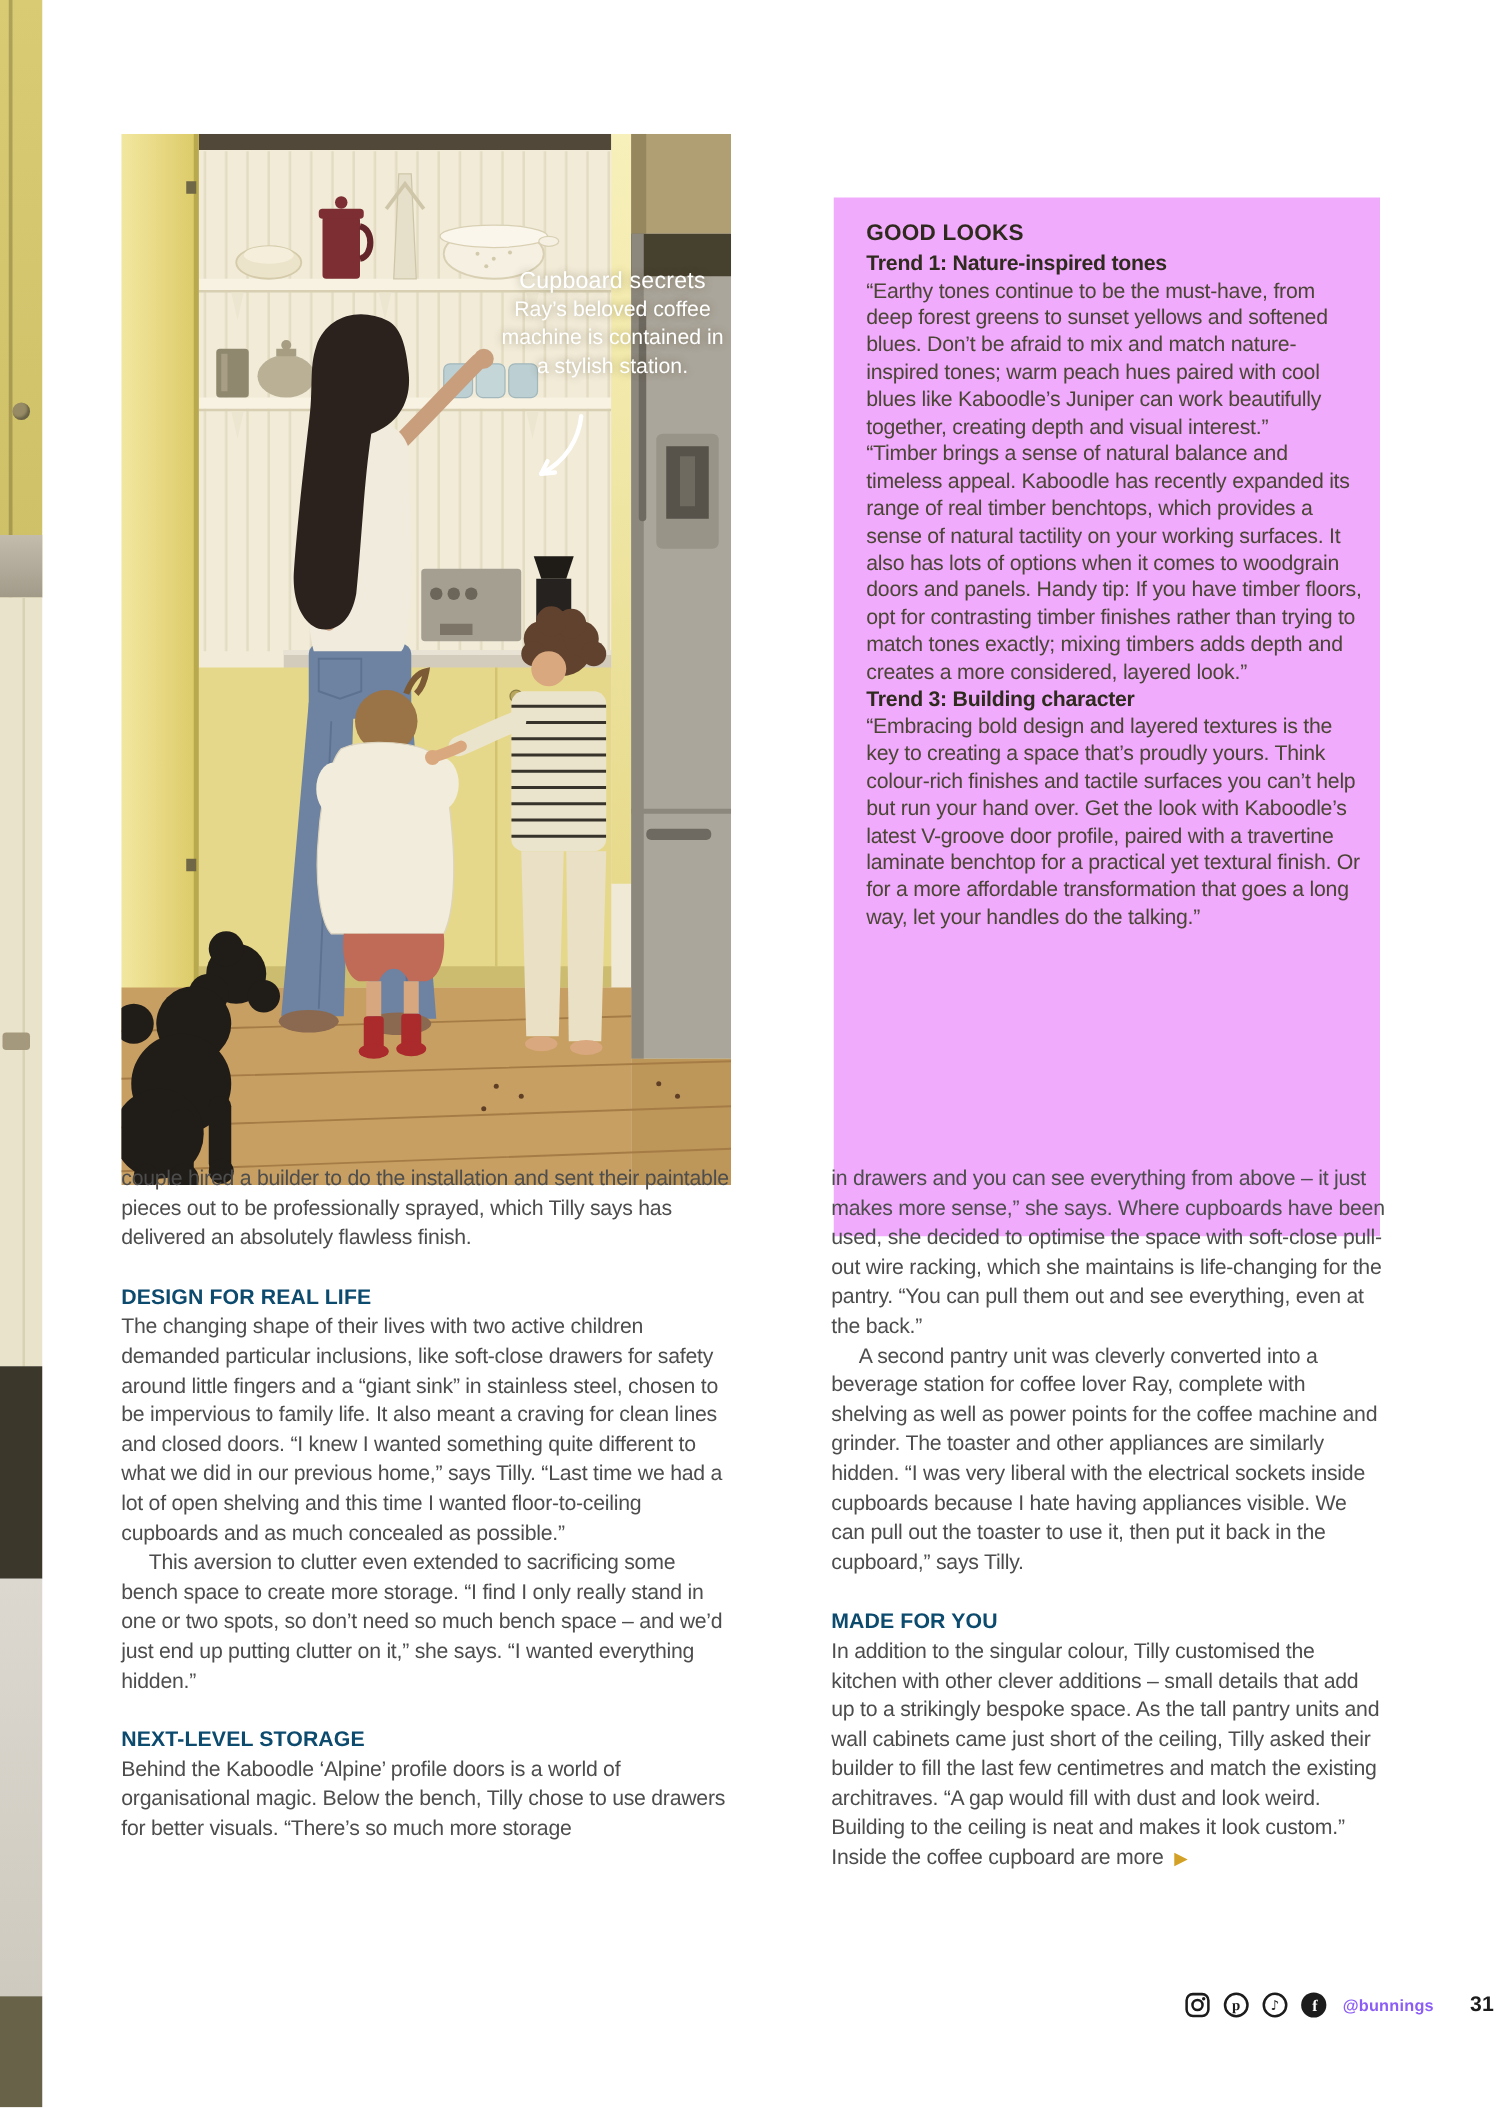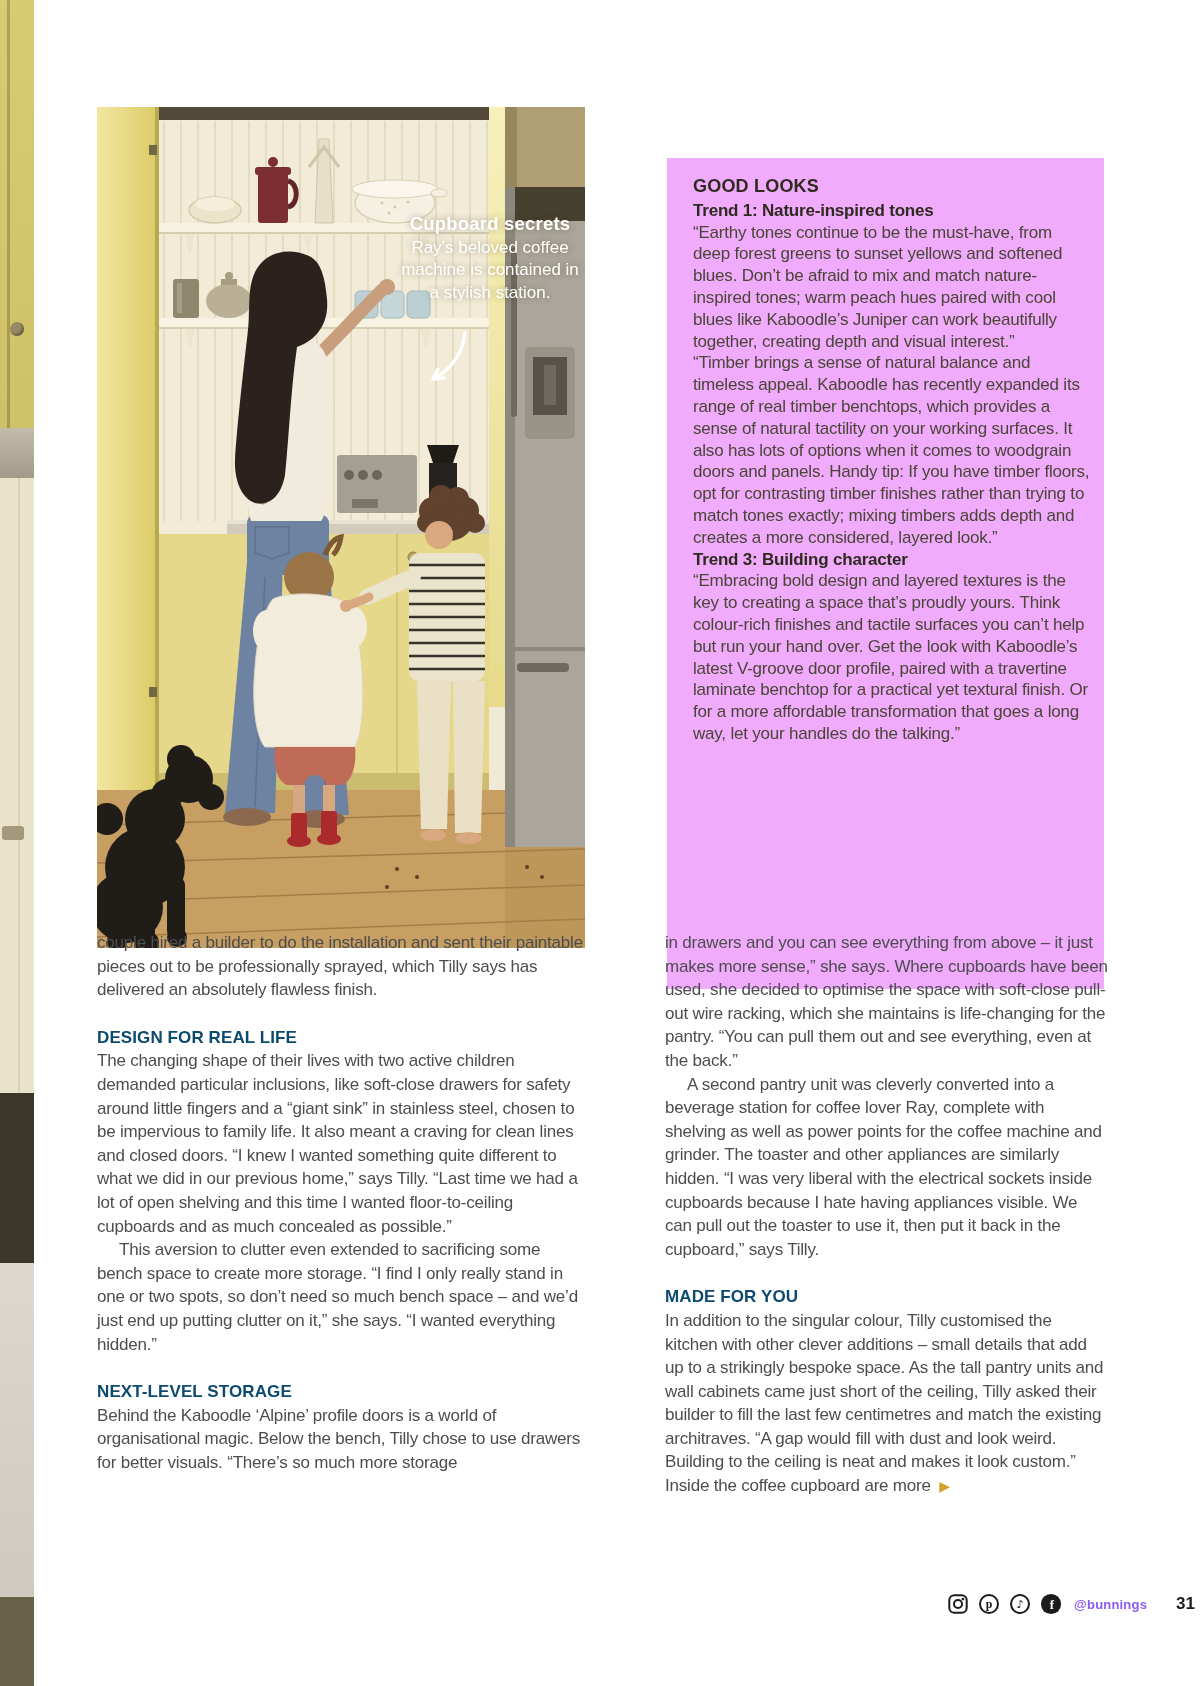--- a/index.html
+++ b/index.html
@@ -18,21 +18,21 @@
   .es-handle{position:absolute;left:2px;top:826px;width:22px;height:14px;border-radius:3px;background:#a4997d;}
   .es-dark{top:1093px;height:170px;background:#3b372b;}
   .es-marble{top:1263px;height:334px;background:linear-gradient(180deg,#dcd8d0,#cfcabf);}
   .es-olive{top:1597px;height:89px;background:#686249;}
 
   
   .photo{position:absolute;left:97px;top:107px;width:488px;height:841px;margin:0;overflow:hidden;}
   .photo svg.scene{display:block;width:488px;height:841px;}
   .caption{position:absolute;top:106px;right:6px;width:178px;text-align:center;color:#ffffff;
            text-shadow:0 0 7px rgba(70,58,22,.45);}
-  .caption-title{font-weight:bold;font-size:18.5px;letter-spacing:.2px;}
+  .caption-title{font-weight:normal;font-size:18.5px;letter-spacing:.2px;}
   .caption-body{font-size:17px;line-height:1.32;margin-top:2px;}
   .caption-arrow{position:absolute;left:328px;top:222px;width:50px;height:58px;}
 
   
   .trend-box{position:absolute;left:667px;top:116px;width:437px;height:831px;box-sizing:border-box;
              background:#f0abfc;padding:18px 12px 0 26px;color:#4b4536;
              font-size:17px;line-height:21.8px;letter-spacing:-0.2px;overflow:hidden;margin-top:42px;}
   .trend-box h3{margin:0 0 2px 0;font-size:18px;color:#2e2a1e;letter-spacing:.2px;}
   .trend-box h4{margin:0;font-size:17px;color:#2e2a1e;}
   .trend-box p{margin:0;}

